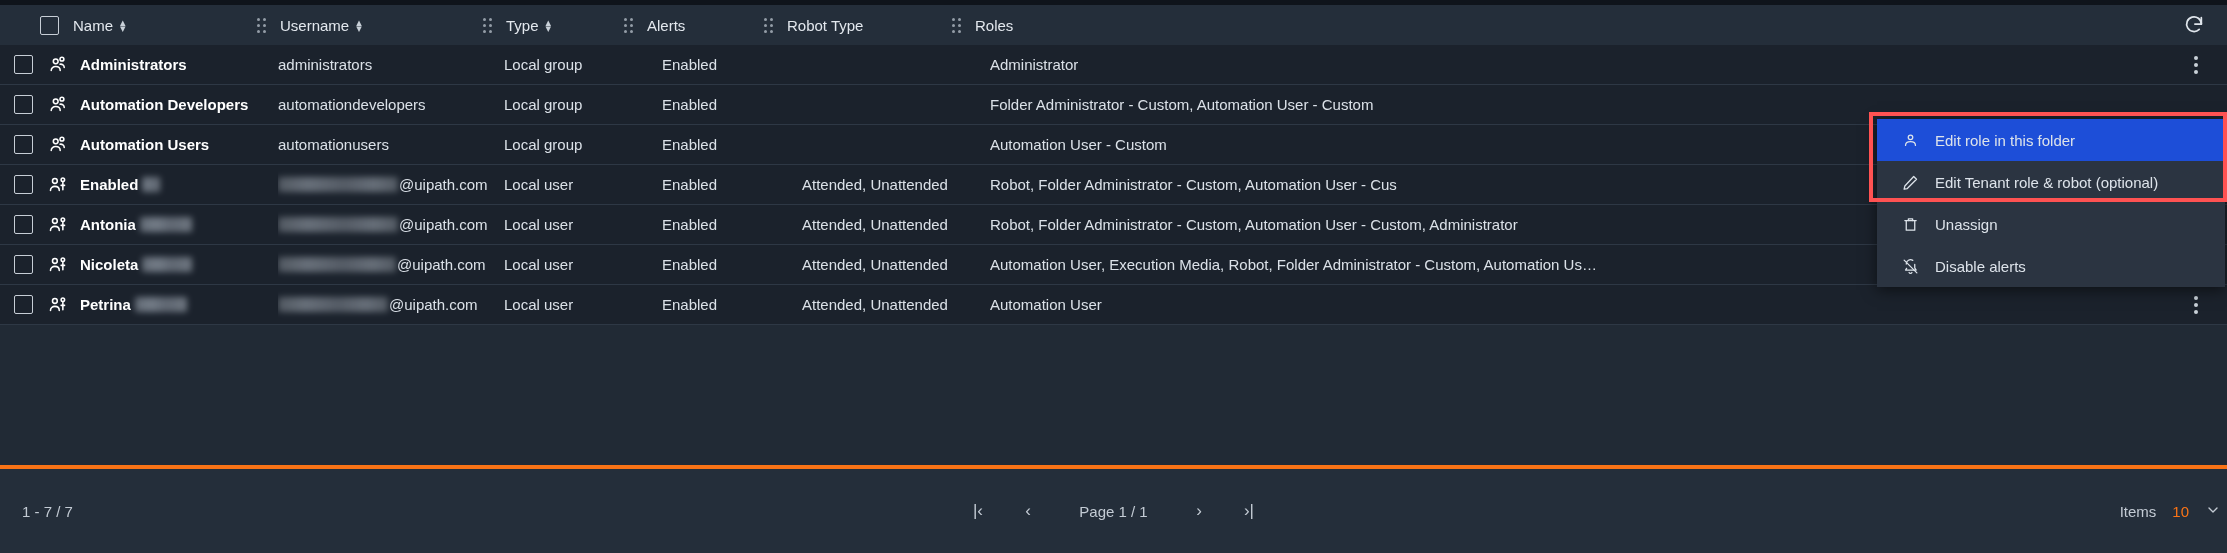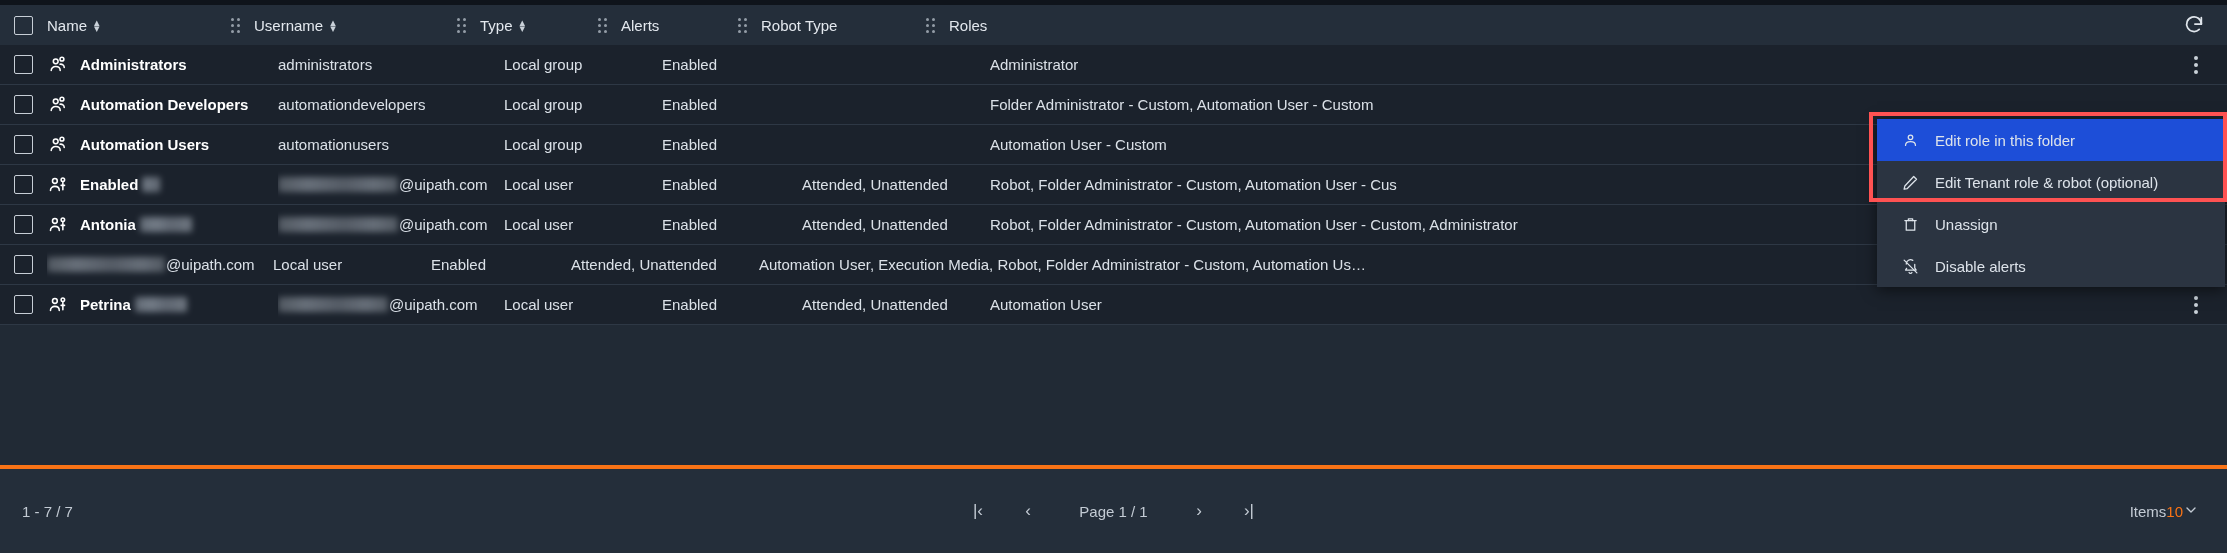--- a/index.html
+++ b/index.html
@@ -31,20 +31,21 @@
 
   
   .table-header {
     position: absolute;
     top: 5px; left: 0;
     width: 2227px;
     height: 40px;
     background: #242e3a;
     display: flex;
     align-items: center;
+    padding-left: 26px;
   }
 
   .hdr-cell {
     display: flex;
     align-items: center;
     height: 40px;
     font-size: 15px;
     color: #e3e8ee;
     position: relative;
   }
@@ -191,23 +192,24 @@
     display: flex; align-items: center; justify-content: center;
     color: #c3cbd4;
     font-size: 17px;
     cursor: pointer;
     user-select: none;
   }
   .pg-label { min-width: 95px; text-align: center; }
 
   .items-sel {
     position: absolute;
-    right: 28px;
-    display: flex;
-    align-items: center;
+    right: 6px;
+    display: flex;
+    align-items: center;
+    gap: 16px;
     cursor: pointer;
   }
   .items-val { font-weight: normal; color: #f97316; }
 
   
   .ctx-menu {
     position: absolute;
     top: 119px;
     left: 1877px;
     width: 348px;
@@ -521,20 +523,35 @@
         <div class="kebab">
           <i></i>
           <i></i>
           <i></i>
         </div>
       </div>
       <div class="row">
         <div class="cell c-chk">
           <span class="chk"></span>
         </div>
+        <div class="cell c-name">
+          <span class="name-wrap">
+            <span class="ent-icon">
+              <svg width="22" height="22" viewBox="0 0 24 24" fill="none" stroke="#ffffff" stroke-width="1.7" stroke-linecap="round" stroke-linejoin="round">
+                <circle cx="8.6" cy="7.6" r="2.6"></circle>
+                <path d="M3.8 18c0-2.7 2.1-4.5 4.8-4.5S13.4 15.3 13.4 18"></path>
+                <circle cx="17.3" cy="6.2" r="1.9"></circle>
+                <path d="M17.3 9.2v8"></path>
+                <path d="M15.4 12.4h3.8"></path>
+              </svg>
+            </span>
+            <span class="name-text">Nicoleta</span>
+            <span class="redact" style="width:50px"></span>
+          </span>
+        </div>
         <div class="cell c-user">
           <span class="redact-mail" style="width:118px"></span>
           <span>@uipath.com</span>
         </div>
         <div class="cell c-type">
           <span>Local user</span>
         </div>
         <div class="cell c-alert">
           <span>Enabled</span>
         </div>

